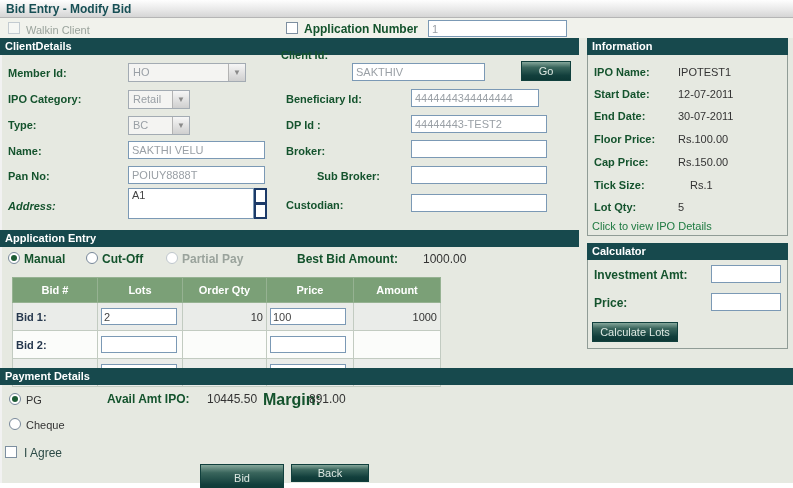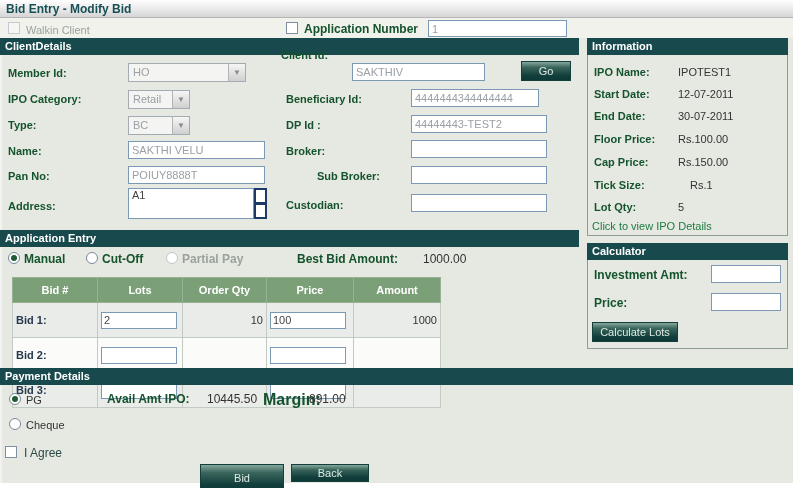--- a/index.html
+++ b/index.html
@@ -21,21 +21,21 @@
   .cb.disabled{border-color:#c3cbd1;background:#f6f7f4;}
   .radio{position:absolute;width:12px;height:12px;border-radius:50%;background:#fff;border:1px solid #78889a;box-sizing:border-box;}
   .radio.disabled{border-color:#bfc7cd;}
   .radio.checked::after{content:"";position:absolute;left:2px;top:2px;width:6px;height:6px;border-radius:50%;background:#1d5c35;}
   .btn{position:absolute;border:1px solid #11403d;background:linear-gradient(180deg,#86a79b 0%,#39655c 30%,#123f3c 75%,#0d3835 100%);color:#dde8e2;font-size:11px;text-align:center;box-sizing:border-box;cursor:pointer;font-family:inherit;}
   .panel{position:absolute;border:1px solid #909c96;box-sizing:border-box;background:#e6e9e1;}
   .greenlink{position:absolute;color:#1e7a41;cursor:pointer;white-space:nowrap;font-size:11px;}
   .termslink{position:absolute;color:#1e8040;font-weight:bold;cursor:pointer;white-space:nowrap;font-size:12px;}
   table.bid{position:absolute;left:12px;top:277px;border-collapse:collapse;background:#fff;}
   table.bid th{background:#7ba077;color:#fff;font-size:11px;border:1px solid #96b292;height:22px;font-weight:bold;}
-  table.bid td{border:1px solid #c2cbc1;height:35px;font-size:11px;padding:1px 3px;box-sizing:border-box;}
+  table.bid td{border:1px solid #c2cbc1;height:28px;font-size:11px;padding:1px 3px;box-sizing:border-box;}
   tr.odd td{background:#eaece9;}
   tr.even td{background:#fbfcfa;}
   td.bidname{font-weight:bold;color:#26384e;}
   td.num{text-align:right;color:#333;}
   .cellinput{width:76px;height:17px;border:1px solid #7b99b5;font-family:inherit;font-size:11px;padding:0 2px;box-sizing:border-box;color:#444;background:#fff;}
   .scrollbtn{position:absolute;width:13px;height:16px;background:#fff;border:2px solid #1c3a68;box-sizing:border-box;}
 </style>
 </head>
 <body>
 
@@ -86,21 +86,21 @@
 
   <span class="lbl" style="left:286px;top:145px;">Broker:</span>
   <input class="txt" style="left: 411px; top: 140px; width: 136px;" value="">
 
   <span class="lbl" style="left:8px;top:170px;">Pan No:</span>
   <input class="txt ro" style="left: 128px; top: 166px; width: 137px;" value="POIUY8888T">
 
   <span class="lbl" style="left:286px;top:170px;margin-left:31px;">Sub Broker:</span>
   <input class="txt" style="left: 411px; top: 166px; width: 136px;" value="">
 
-  <span class="lbl" style="left:8px;top:200px;">Address:</span>
+  <span class="lbl" style="left:8px;top:200px;font-style:italic;">Address:</span>
   <textarea class="txt" style="left: 128px; top: 188px; width: 126px; height: 31px; resize: none; overflow: hidden;">A1</textarea>
   <span class="scrollbtn" style="left:254px;top:188px;"></span>
   <span class="scrollbtn" style="left:254px;top:203px;"></span>
 
   <span class="lbl" style="left:286px;top:199px;">Custodian:</span>
   <input class="txt" style="left: 411px; top: 194px; width: 136px;" value="">
 
   <div class="band" style="left:0;top:230px;width:579px;">Application Entry</div>
 
   <span class="radio checked" style="left:8px;top:252px;"></span>

